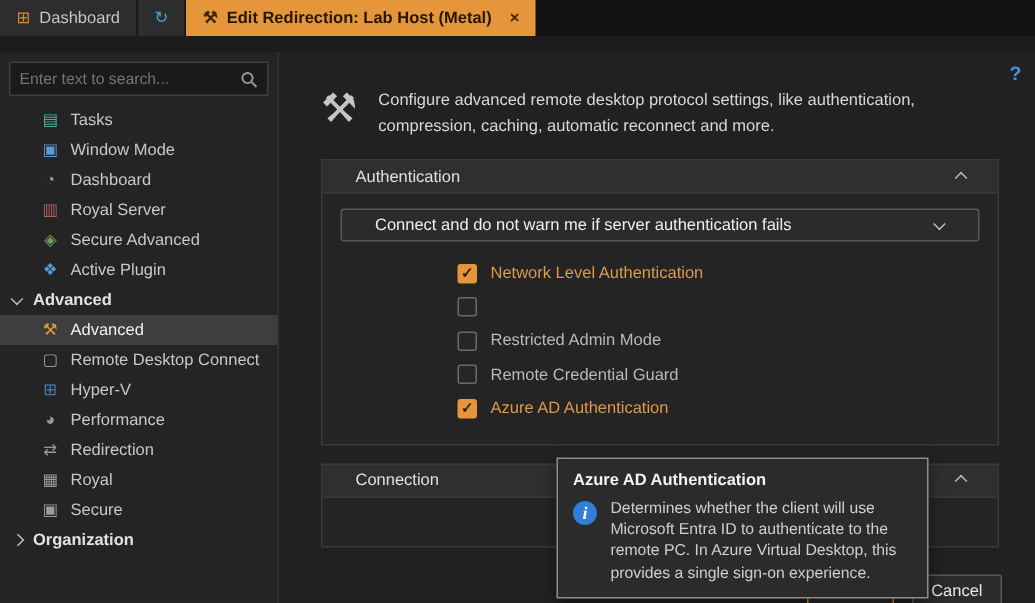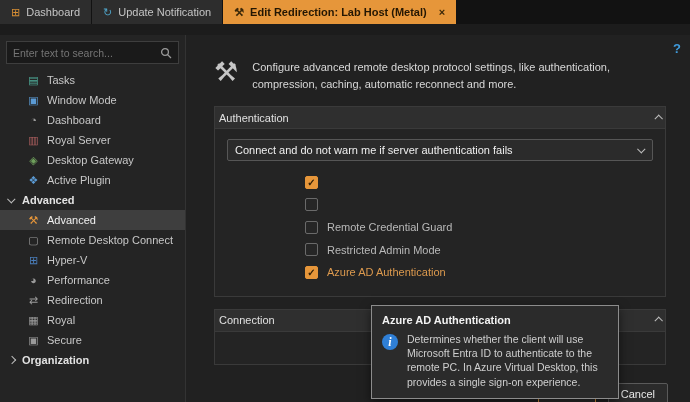--- a/index.html
+++ b/index.html
@@ -37,26 +37,26 @@
   .chev.right { transform:rotate(-135deg); }
   .chev.up    { transform:rotate(135deg) translateY(-1px); }
   
   .desc { display:flex; gap:14px; padding:24px 18px 4px 28px; align-items:flex-start; }
   .desc-icon { font-size:27px; color:#c6c6c6; line-height:1; flex:none; }
   .desc-text { font-size:11px; color:#d8d8d8; line-height:1.5; }
   
   .sections { margin:10px 24px 0 28px; }
   .section { border:1px solid #3a3a3a; margin-bottom:12px; background:#242424; }
   .section-header { height:22px; background:#2f2f2f; display:flex; align-items:center;
-                    padding:0 4px; color:#e0e0e0; border-bottom:1px solid #3a3a3a; }
+                    padding:0 22px; color:#e0e0e0; border-bottom:1px solid #3a3a3a; }
   .auth-body { padding:10px 12px 12px; }
   .level-row { display:flex; align-items:center; gap:10px; }
   .level-label { white-space:nowrap; color:#d8d8d8; }
   .select { flex:1; height:22px; background:#2b2b2b; border:1px solid #565656; border-radius:2px;
-            display:flex; align-items:center; padding:0 7px; color:#efefef; cursor:default; }
+            display:flex; align-items:center; padding:0 22px; color:#efefef; cursor:default; }
   .select .chev { margin-left:auto; }
   .cb-list { margin-top:10px; padding-left:78px; }
   .cb-row { display:flex; align-items:center; gap:9px; height:22.5px; }
   .cb { width:13px; height:13px; border:1px solid #6a6a6a; background:#262626; border-radius:2px;
         font-size:10px; line-height:12px; text-align:center; color:transparent; flex:none; }
   .cb.checked { background:#e6963a; border-color:#e6963a; color:#2e1d05; font-weight:bold; }
   .cb-label { color:#b9b9b9; }
   .cb-label.checked { color:#dd9a4e; }
   .conn-body { height:32px; }
   
@@ -79,21 +79,20 @@
 </head>
 <body>
 
 <div class="tabbar">
     <div class="tab">
       <span class="tab-ic" style="color: rgb(215, 143, 53);">⊞</span>
       <span>Dashboard</span>
     </div>
     <div class="tab">
       <span class="tab-ic" style="color: rgb(79, 163, 199);">↻</span>
-      <span>Update Notification</span>
     </div>
     <div class="tab active">
       <span class="tab-ic" style="color: rgb(58, 39, 8);">⚒</span>
       <span>Edit Redirection: Lab Host (Metal)</span>
       <span class="tab-close">×</span>
     </div>
   </div>
 
 <div class="app">
 
@@ -117,21 +116,21 @@
         <div class="srow item">
           <span class="sic" style="color: rgb(154, 154, 154);">◔</span>
           <span>Dashboard</span>
         </div>
         <div class="srow item">
           <span class="sic" style="color: rgb(176, 96, 96);">▥</span>
           <span>Royal Server</span>
         </div>
         <div class="srow item">
           <span class="sic" style="color: rgb(111, 160, 92);">◈</span>
-          <span>Desktop Gateway</span>
+          <span>Secure Advanced</span>
         </div>
         <div class="srow item">
           <span class="sic" style="color: rgb(91, 155, 213);">❖</span>
           <span>Active Plugin</span>
         </div>
         <div class="srow group">
           <span class="chev down"></span>
           <span>Advanced</span>
         </div>
         <div class="srow item selected">
@@ -186,31 +185,32 @@
         <div class="auth-body">
           <div class="level-row">
             <div class="select">
               <span>Connect and do not warn me if server authentication fails</span>
               <span class="chev down"></span>
             </div>
           </div>
           <div class="cb-list">
               <div class="cb-row">
                 <span class="cb checked">✓</span>
+                <span class="cb-label checked">Network Level Authentication</span>
               </div>
               <div class="cb-row">
                 <span class="cb"></span>
+              </div>
+              <div class="cb-row">
+                <span class="cb"></span>
+                <span class="cb-label">Restricted Admin Mode</span>
               </div>
               <div class="cb-row">
                 <span class="cb"></span>
                 <span class="cb-label">Remote Credential Guard</span>
-              </div>
-              <div class="cb-row">
-                <span class="cb"></span>
-                <span class="cb-label">Restricted Admin Mode</span>
               </div>
               <div class="cb-row">
                 <span class="cb checked">✓</span>
                 <span class="cb-label checked">Azure AD Authentication</span>
               </div>
             </div>
         </div>
       </div>
 
       <div class="section">

